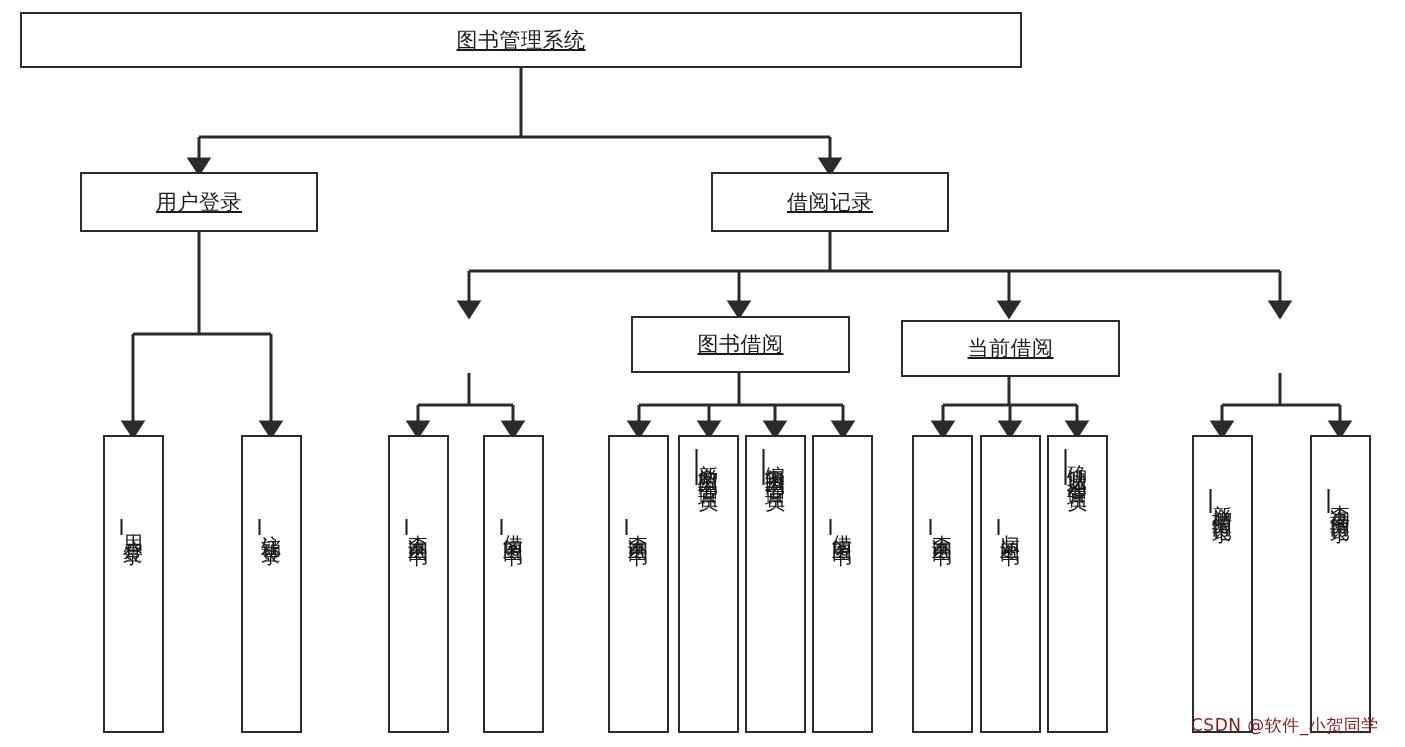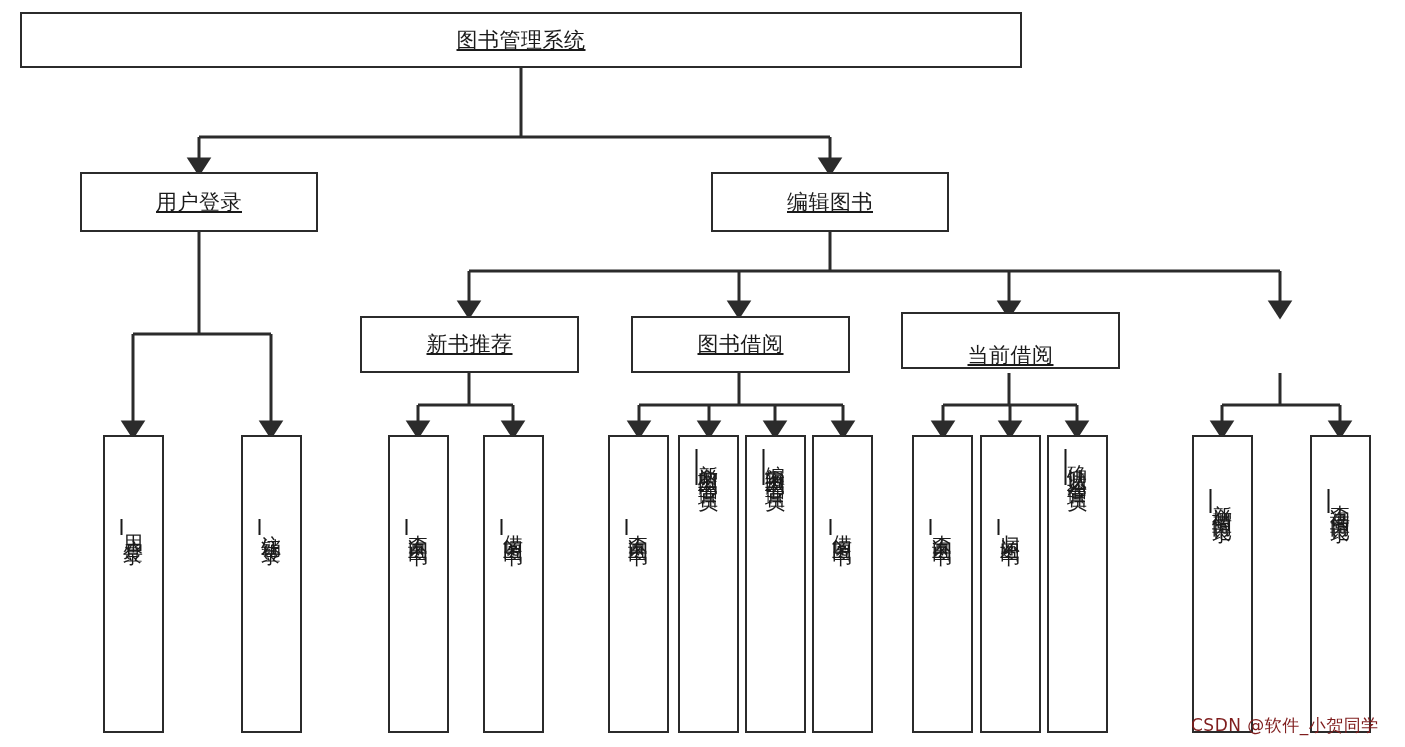--- a/index.html
+++ b/index.html
@@ -138,30 +138,27 @@
   </svg>
 
   <div class="node horiz" style="left:20px; top:12px; width:1002px; height:56px;">
     <span class="label">图书管理系统</span>
   </div>
 
   <div class="node horiz" style="left:80px; top:172px; width:238px; height:60px;">
     <span class="label">用户登录</span>
   </div>
   <div class="node horiz" style="left:711px; top:172px; width:238px; height:60px;">
-    <span class="label">编辑图书</span>
-  </div>
-
-  <div class="node horiz" style="left:360px; top:316px; width:219px; height:57px;">
-    <span class="label">新书推荐</span>
-  </div>
+    <span class="label">借阅记录</span>
+  </div>
+
   <div class="node horiz" style="left:631px; top:316px; width:219px; height:57px;">
     <span class="label">图书借阅</span>
   </div>
-  <div class="node horiz" style="left:901px; top:312px; width:219px; height:57px;align-items:flex-end;">
+  <div class="node horiz" style="left:901px; top:320px; width:219px; height:57px;">
     <span class="label">当前借阅</span>
   </div>
 
   <div class="node vert mid" style="left:103px; top:435px; width:61px; height:298px;">
     <span class="label">用户登录</span>
   </div>
   <div class="node vert mid" style="left:241px; top:435px; width:61px; height:298px;">
     <span class="label">注销登录</span>
   </div>
 

